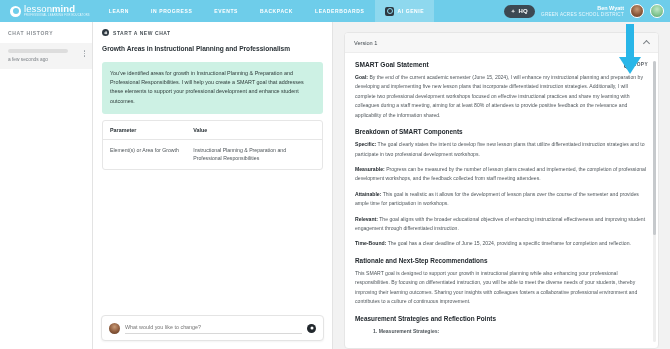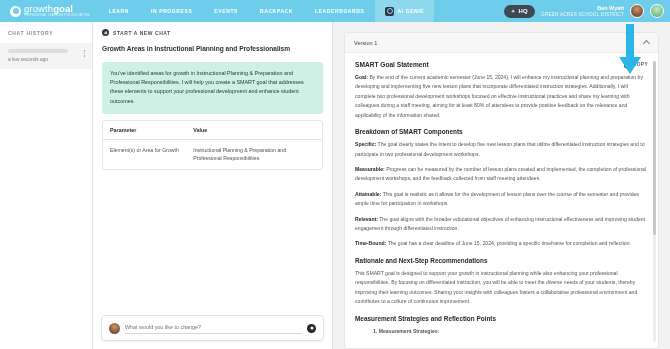--- a/index.html
+++ b/index.html
@@ -228,21 +228,21 @@
 </style>
 </head>
 <body>
 
 <div id="app">
 
   <div class="topnav">
     <div class="brand">
       <div class="brand-mark"></div>
       <div class="brand-text">
-        <div class="brand-name"><span>growth</span><b>goal</b></div>
+        <div class="brand-name"><span>lesson</span><b>mind</b></div>
         <div class="brand-sub">PROFESSIONAL LEARNING FOR EDUCATORS</div>
       </div>
     </div>
 
     <div class="navtabs">
       <div class="navtab">LEARN</div>
       <div class="navtab">IN PROGRESS</div>
       <div class="navtab">EVENTS</div>
       <div class="navtab">BACKPACK</div>
       <div class="navtab">LEADERBOARDS</div>

